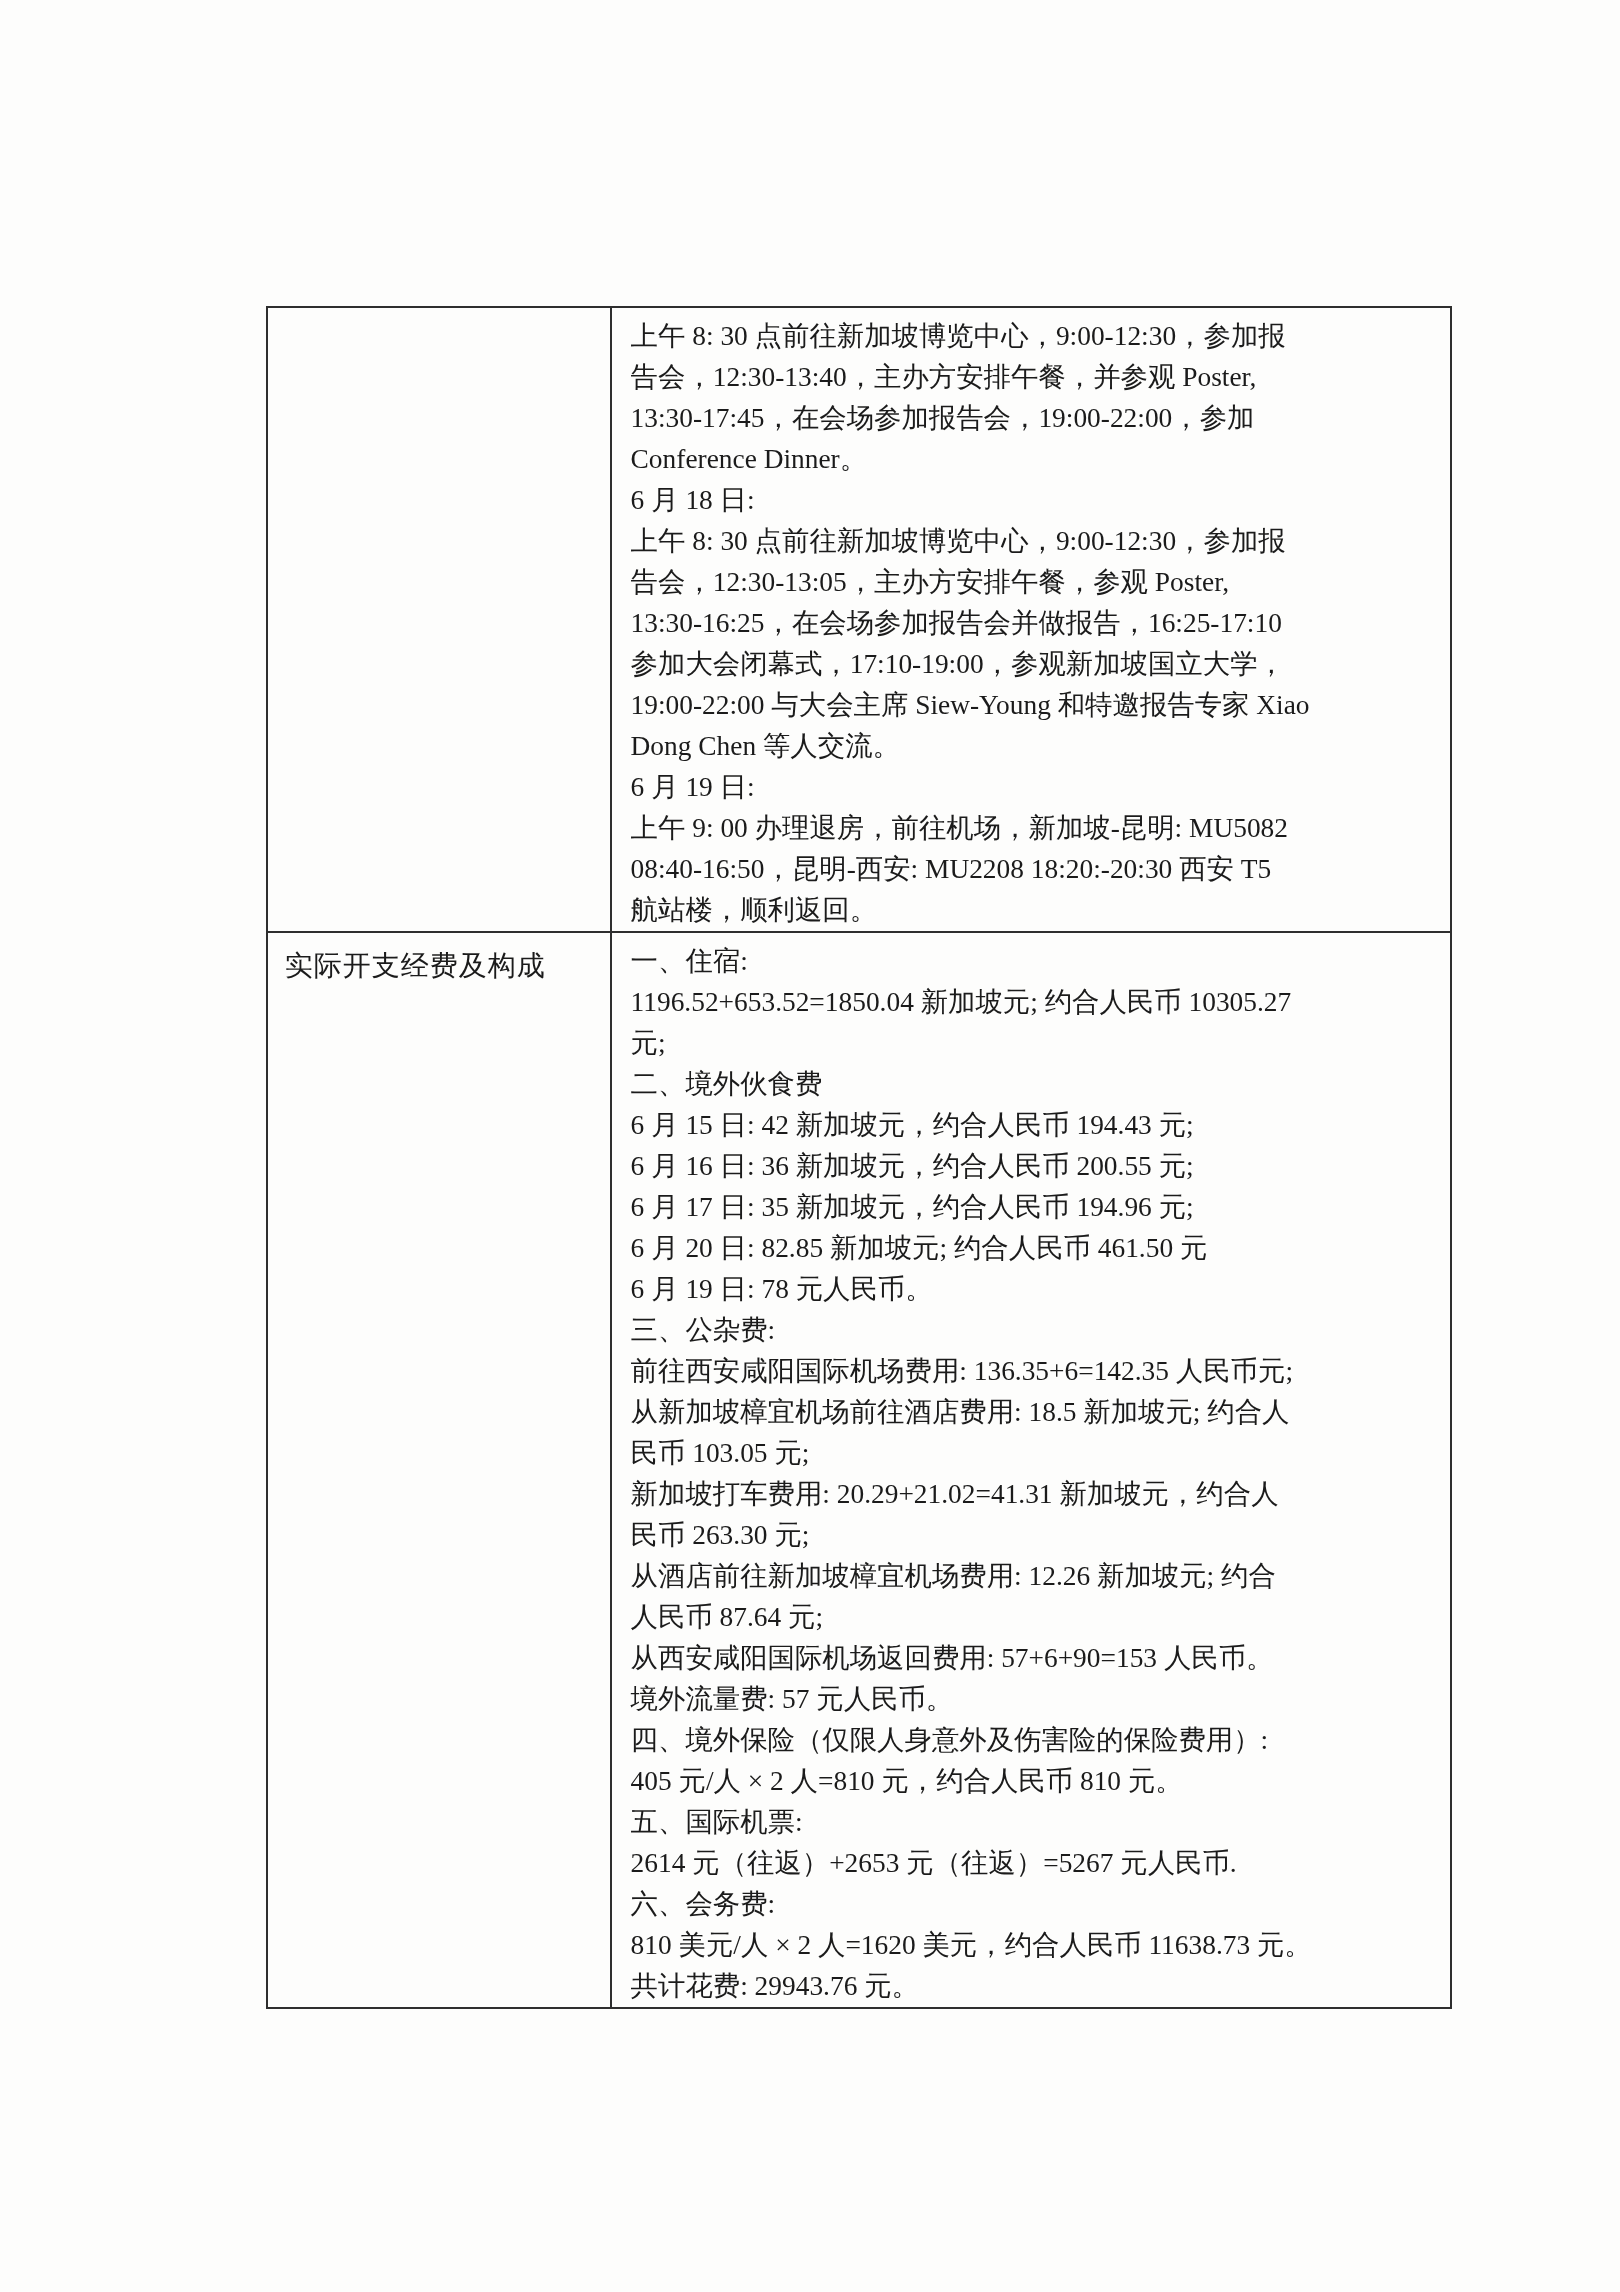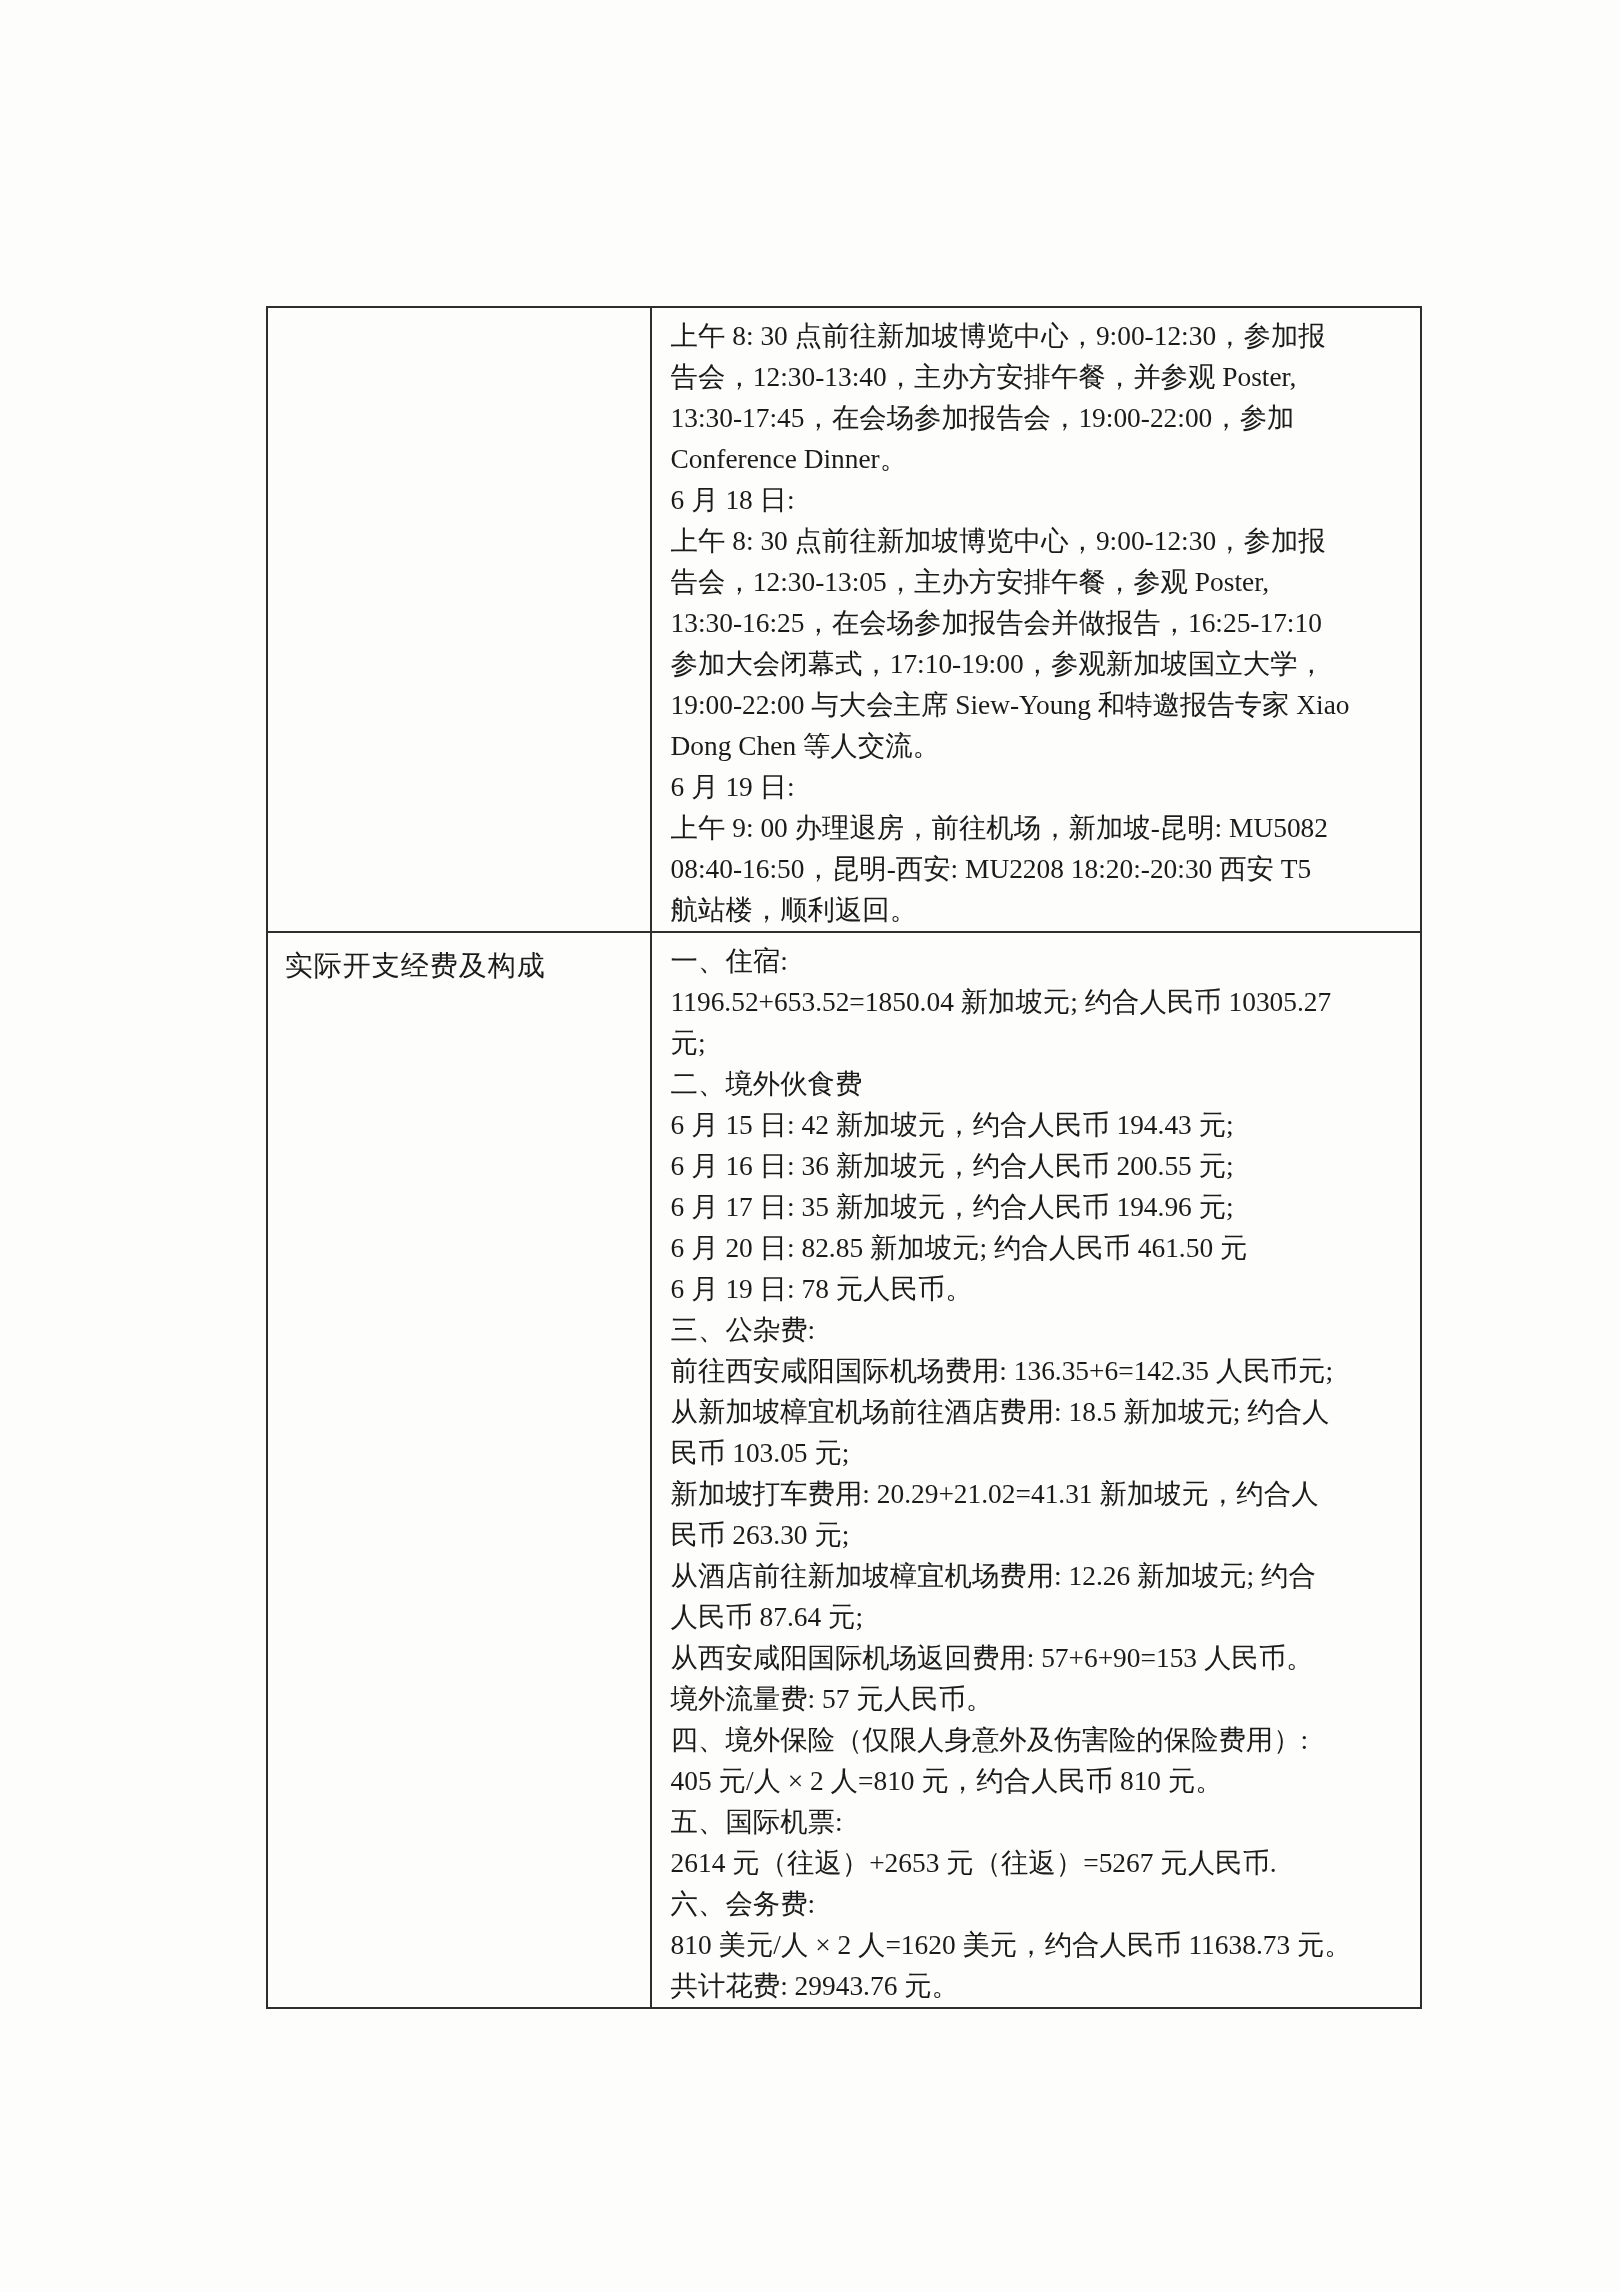--- a/index.html
+++ b/index.html
@@ -22,25 +22,25 @@
     border-collapse: collapse;
     table-layout: fixed;
     width: 1135px;
   }
   table.doc-table td {
     border: 2px solid #2e2e2e;
     vertical-align: top;
     color: #1b1b1b;
   }
   td.label-cell {
-    width: 384px;
+    width: 344px;
     padding: 11.8px 7.8px 0 16.7px;
   }
   td.content-cell {
-    width: 770px;
+    width: 840px;
     padding: 7.8px 5.9px 0 18.6px;
     margin-left: 36px;
   }
   tr.row-itinerary td { height: 617px; }
   tr.row-expenses td { height: 1068px; }
   .label-text {
     font-size: 28px;
     line-height: 41px;
     letter-spacing: 1px;
     white-space: nowrap;

